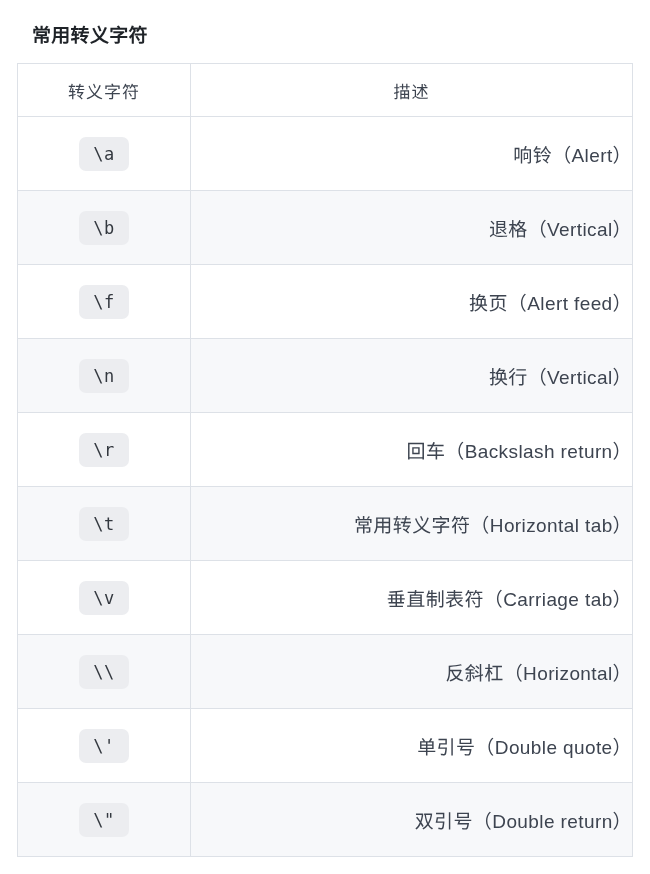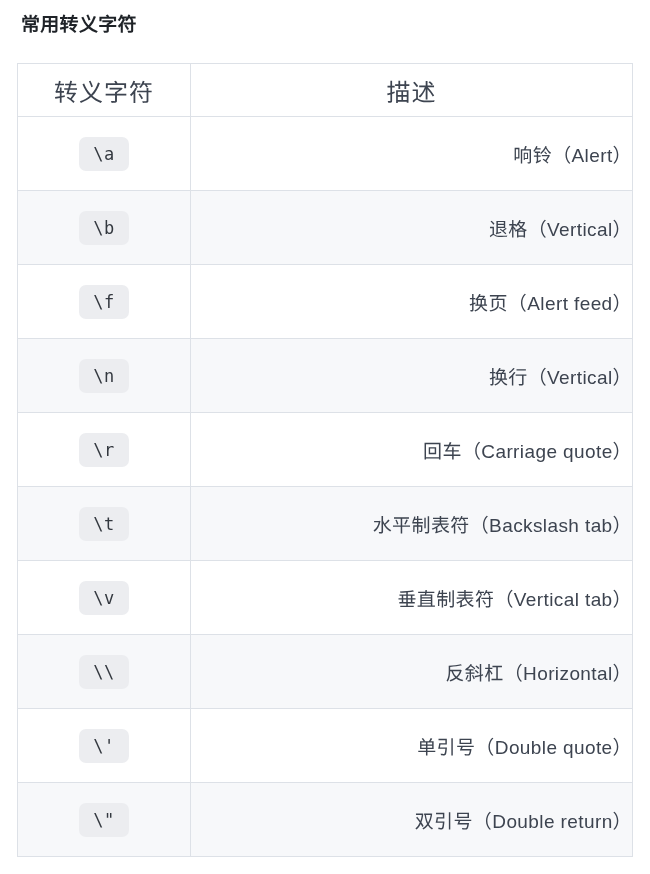--- a/index.html
+++ b/index.html
@@ -21,21 +21,21 @@
     width: 650px;
     height: 874px;
     box-sizing: border-box;
   }
 
   
   .page-title {
     position: absolute;
     left: 17px;
     top: 8px;
-    margin: 4px;
+    margin: 15px;
     font-size: 19px;
     line-height: 26px;
     font-weight: 700;
     color: #1f2328;
     letter-spacing: 0.3px;
     white-space: nowrap;
   }
 
   
   .escape-table-wrap {
@@ -61,21 +61,21 @@
     border: 1px solid #dde1e7;
     padding: 0;
     vertical-align: middle;
   }
 
   
   table.escape-table thead th {
     height: 52px;
     background: #ffffff;
     font-weight: 400;
-    font-size: 24px;
+    font-size: 17px;
     color: #3d4450;
     text-align: center;
     letter-spacing: 1px;
   }
 
   
   table.escape-table tbody tr {
     height: 74px;
   }
   table.escape-table tbody tr.row-even {
@@ -145,29 +145,29 @@
           <tr class="row-odd">
             <td class="cell-char"><span class="code-badge">\f</span></td>
             <td class="cell-desc">换页（Alert feed）</td>
           </tr>
           <tr class="row-even">
             <td class="cell-char"><span class="code-badge">\n</span></td>
             <td class="cell-desc">换行（Vertical）</td>
           </tr>
           <tr class="row-odd">
             <td class="cell-char"><span class="code-badge">\r</span></td>
-            <td class="cell-desc">回车（Carriage quote）</td>
+            <td class="cell-desc">回车（Backslash return）</td>
           </tr>
           <tr class="row-even">
             <td class="cell-char"><span class="code-badge">\t</span></td>
-            <td class="cell-desc">水平制表符（Backslash tab）</td>
+            <td class="cell-desc">常用转义字符（Horizontal tab）</td>
           </tr>
           <tr class="row-odd">
             <td class="cell-char"><span class="code-badge">\v</span></td>
-            <td class="cell-desc">垂直制表符（Vertical tab）</td>
+            <td class="cell-desc">垂直制表符（Carriage tab）</td>
           </tr>
           <tr class="row-even">
             <td class="cell-char"><span class="code-badge">\\</span></td>
             <td class="cell-desc">反斜杠（Horizontal）</td>
           </tr>
           <tr class="row-odd">
             <td class="cell-char"><span class="code-badge">\'</span></td>
             <td class="cell-desc">单引号（Double quote）</td>
           </tr>
           <tr class="row-even">

